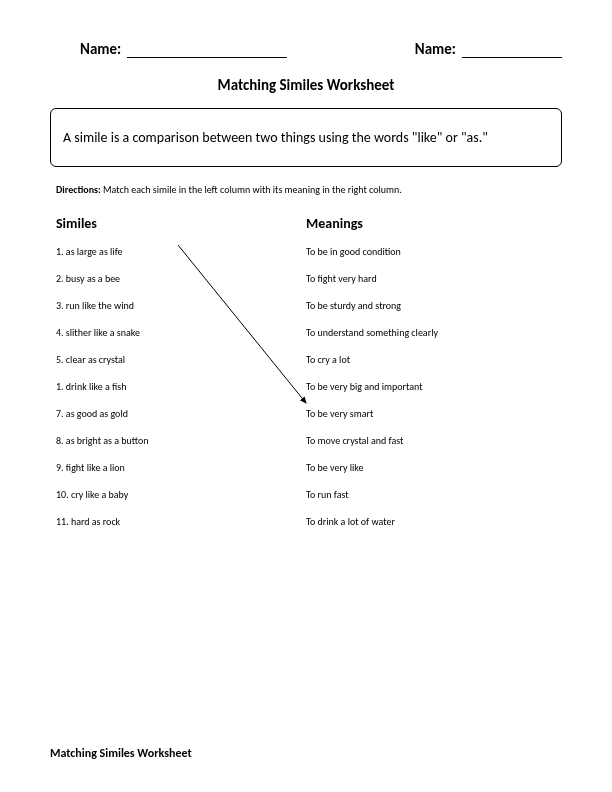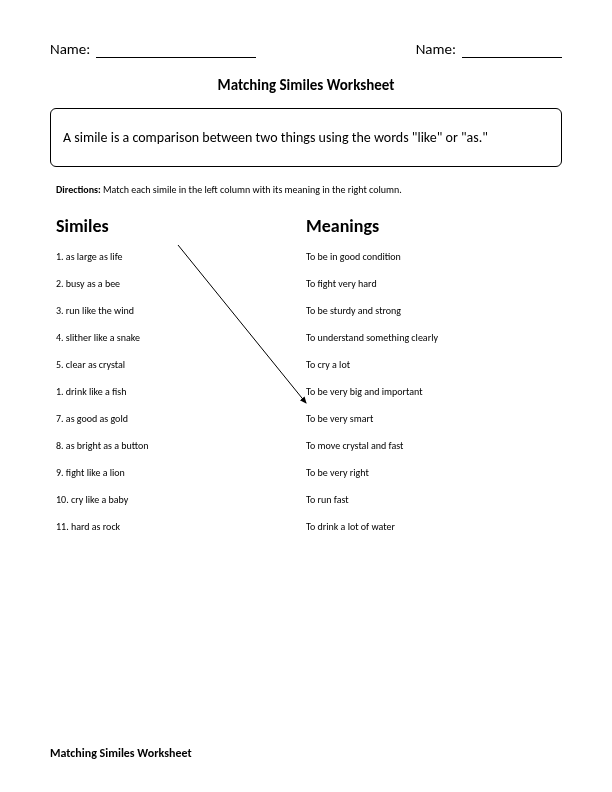--- a/index.html
+++ b/index.html
@@ -20,22 +20,23 @@
       display: flex;
       justify-content: space-between;
       margin-bottom: 18px;
       font-size: 15px;
     }
     .header-field {
       display: flex;
       align-items: flex-end;
     }
     .header-label {
-      font-weight: normal;
+      font-weight: bold;
       margin-right: 6px;
+      margin-left: 30px;
     }
     .header-line {
       border-bottom: 1px solid #000;
       display: inline-block;
     }
     .name-line { width: 160px; }
     .date-line { width: 100px; }
     .title {
       text-align: center;
       font-weight: bold;
@@ -60,21 +61,21 @@
     .columns {
       display: flex;
       margin: 0 6px;
       position: relative;
     }
     .col {
       flex: 1;
     }
     .col-header {
       font-weight: bold;
-      font-size: 18px;
+      font-size: 14px;
       margin-bottom: 14px;
     }
     .item {
       font-size: 10px;
       margin-bottom: 15px;
       line-height: 1.2;
     }
     .footer {
       position: absolute;
       bottom: 32px;
@@ -140,19 +141,19 @@
   <div class="col">
     <div class="col-header">Meanings</div>
     <div class="item">To be in good condition</div>
     <div class="item">To fight very hard</div>
     <div class="item">To be sturdy and strong</div>
     <div class="item">To understand something clearly</div>
     <div class="item">To cry a lot</div>
     <div class="item">To be very big and important</div>
     <div class="item">To be very smart</div>
     <div class="item">To move crystal and fast</div>
-    <div class="item">To be very right</div>
+    <div class="item">To be very like</div>
     <div class="item">To run fast</div>
     <div class="item">To drink a lot of water</div>
   </div>
 </div>
 
 <div class="footer">Matching Similes Worksheet</div>
 
 </body></html>

